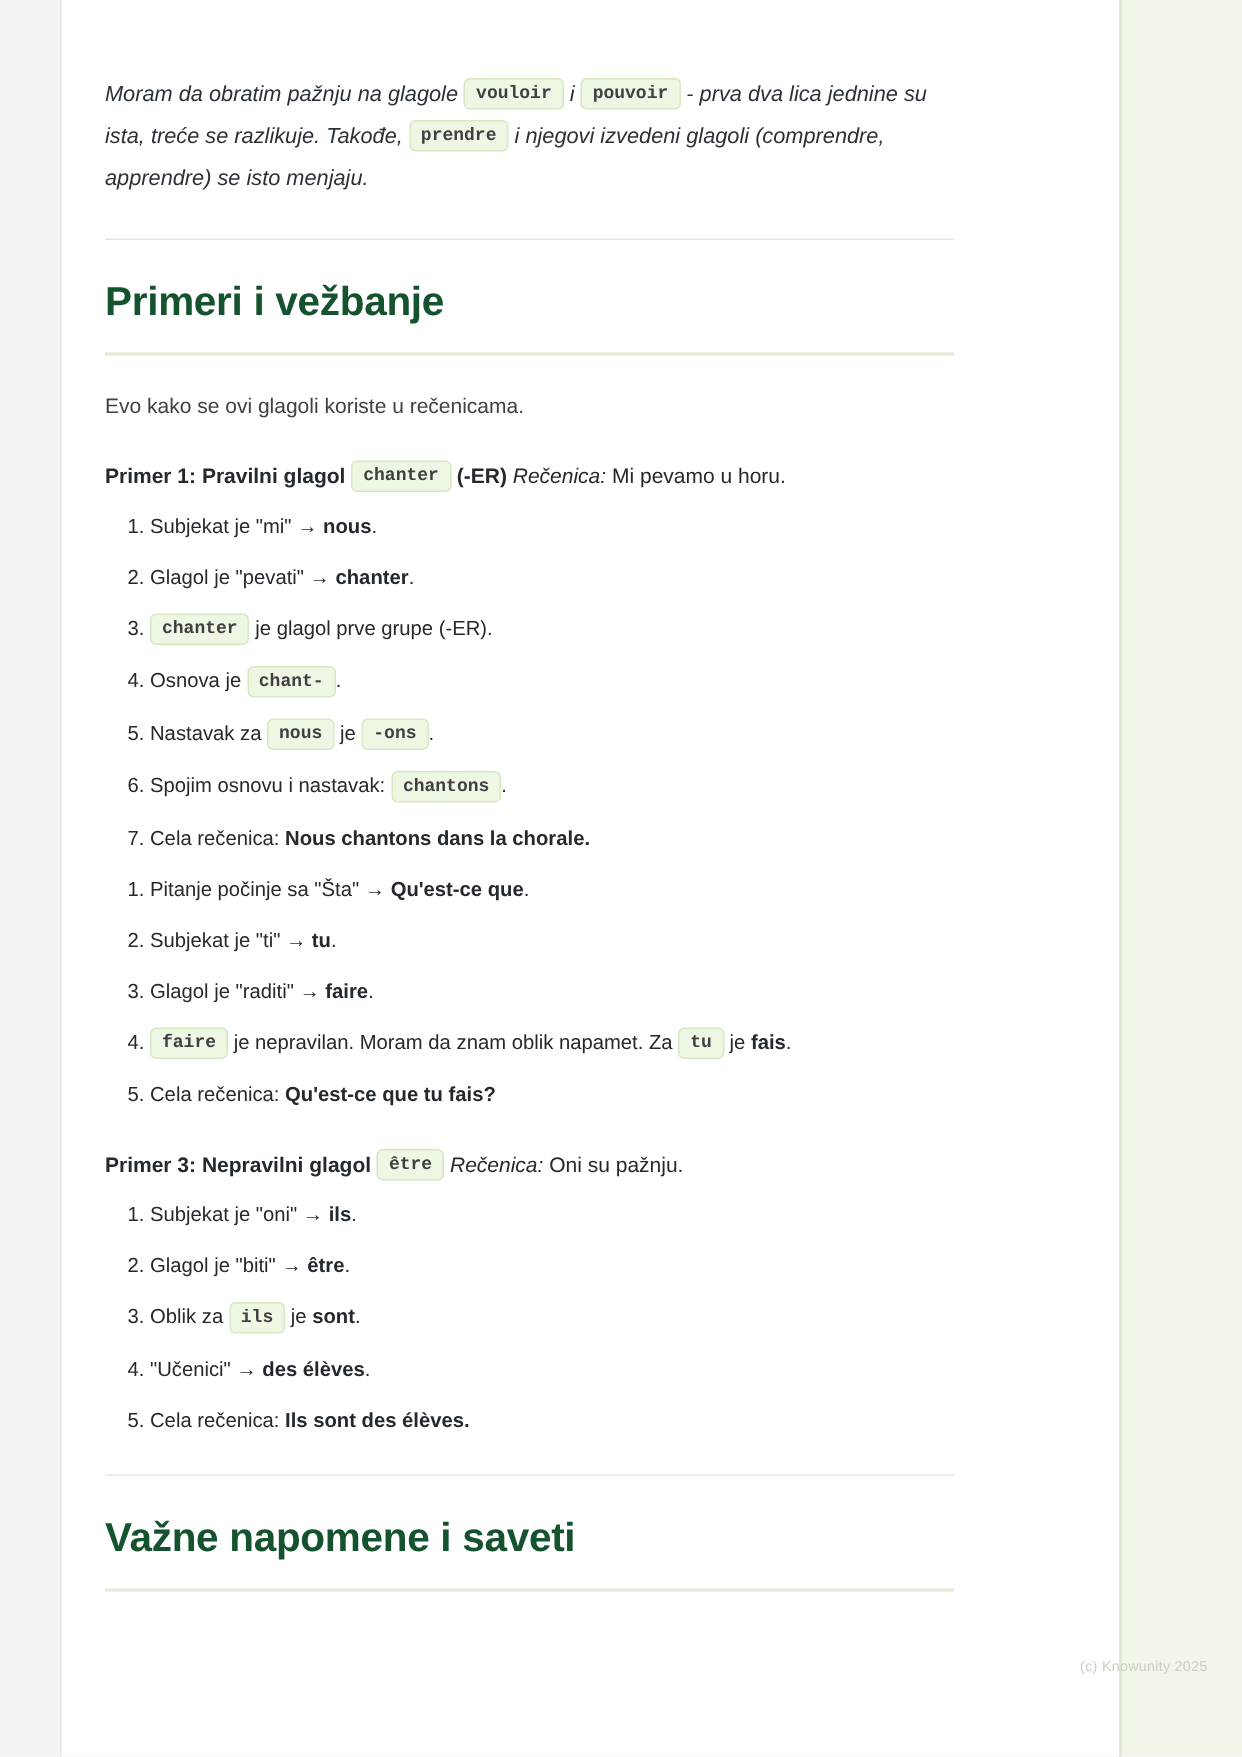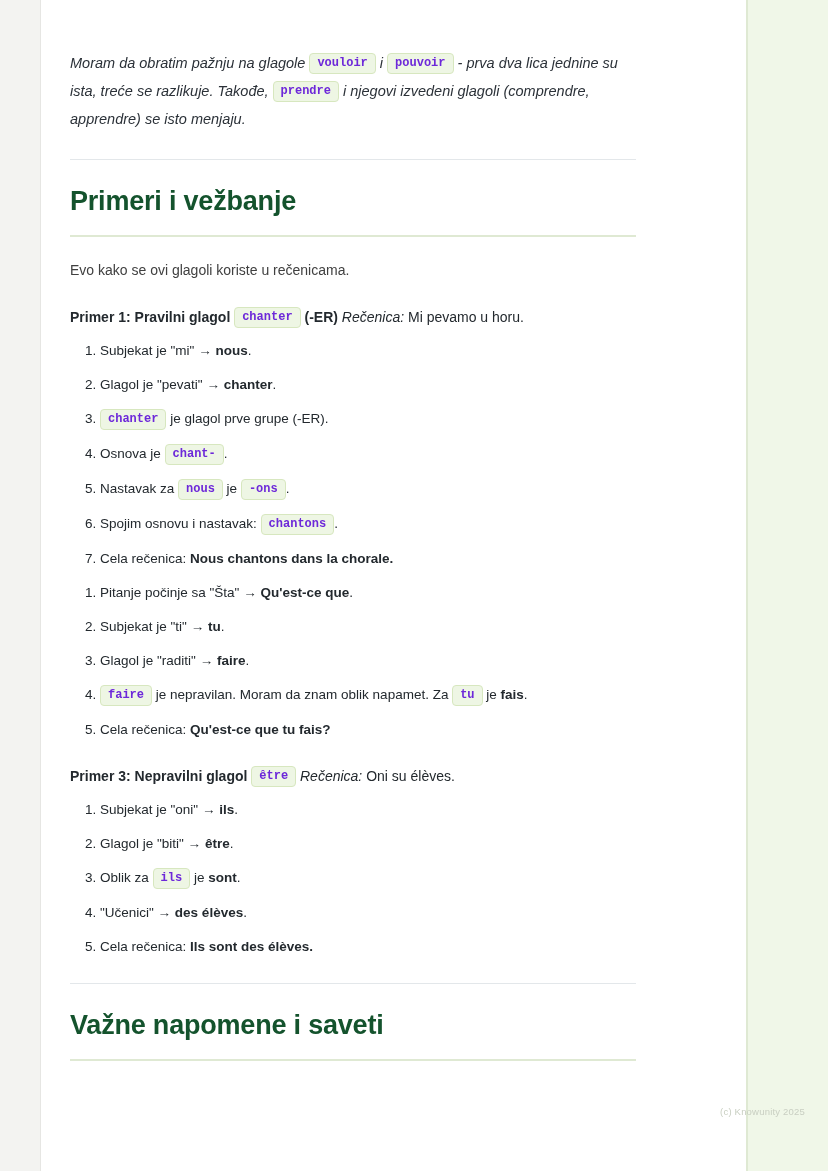--- a/index.html
+++ b/index.html
@@ -61,21 +61,21 @@
   }
   code.chip {
     font-family: "Liberation Mono", monospace;
     font-style: normal;
     font-size: 12px;
     font-weight: bold;
     background: #eef6e4;
     border: 1px solid #d7e7bf;
     border-radius: 4px;
     padding: 2px 7px;
-    color: #6d28d9;
+    color: #404040;
     white-space: nowrap;
     display: inline-block;
     line-height: 15px;
     vertical-align: middle;
   }
   hr.rule {
     border: none;
     border-top: 1px solid #e3e7ea;
     margin: 26px 0 0 0;
     width: 566px;
@@ -160,21 +160,21 @@
           <li><span>Spojim osnovu i nastavak: </span><code class="chip">chantons</code><span>.</span></li>
           <li><span>Cela rečenica: </span><b>Nous chantons dans la chorale.</b></li>
         </ol>
         <ol class="steps">
           <li><span>Pitanje počinje sa "Šta" → </span><b>Qu'est-ce que</b><span>.</span></li>
           <li><span>Subjekat je "ti" → </span><b>tu</b><span>.</span></li>
           <li><span>Glagol je "raditi" → </span><b>faire</b><span>.</span></li>
           <li><code class="chip">faire</code><span> je nepravilan. Moram da znam oblik napamet. Za </span><code class="chip">tu</code><span> je </span><b>fais</b><span>.</span></li>
           <li><span>Cela rečenica: </span><b>Qu'est-ce que tu fais?</b></li>
         </ol>
-        <p class="example-head"><b>Primer 3: Nepravilni glagol</b> <code class="chip">être</code> <i>Rečenica:</i> <span>Oni su élèves.</span></p>
+        <p class="example-head"><b>Primer 3: Nepravilni glagol</b> <code class="chip">être</code> <i>Rečenica:</i> <span>Oni su pažnju.</span></p>
         <ol class="steps">
           <li><span>Subjekat je "oni" → </span><b>ils</b><span>.</span></li>
           <li><span>Glagol je "biti" → </span><b>être</b><span>.</span></li>
           <li><span>Oblik za </span><code class="chip">ils</code><span> je </span><b>sont</b><span>.</span></li>
           <li><span>"Učenici" → </span><b>des élèves</b><span>.</span></li>
           <li><span>Cela rečenica: </span><b>Ils sont des élèves.</b></li>
         </ol>
       </div>
 
     <hr class="rule">

